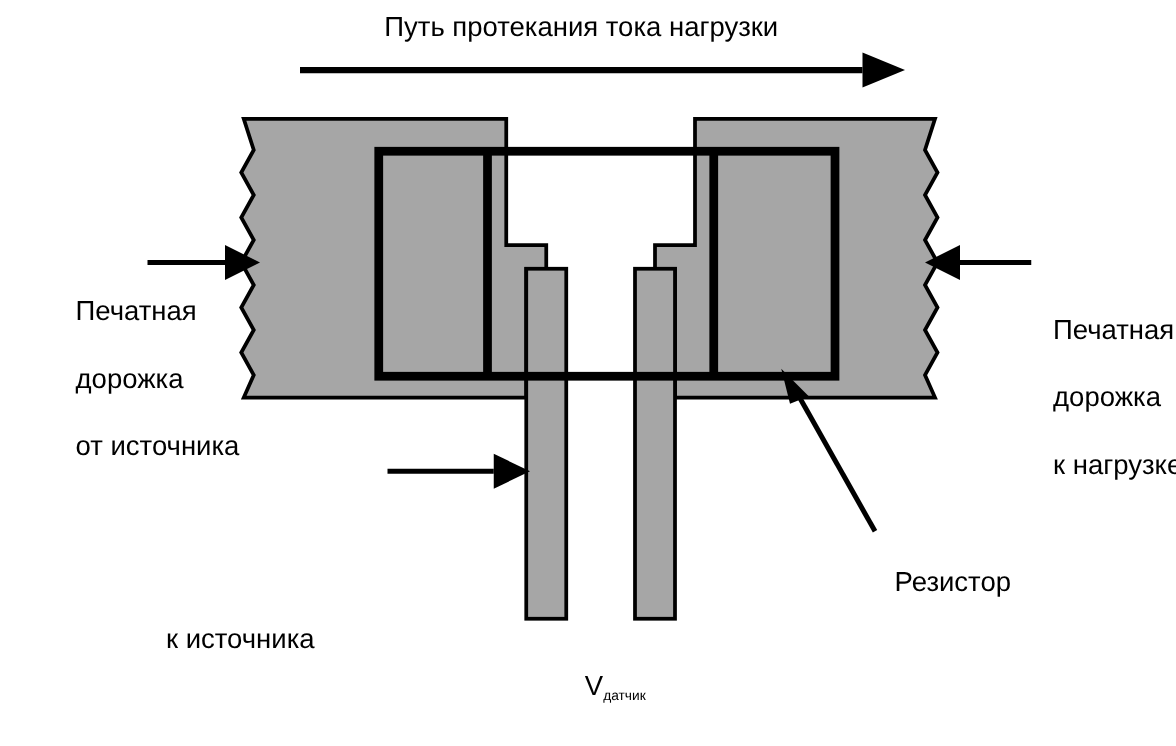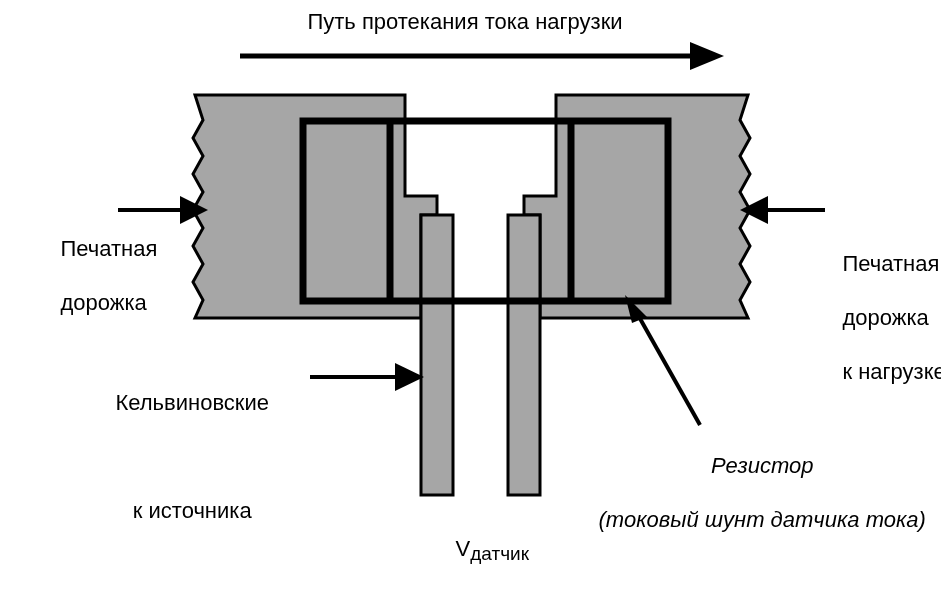--- a/index.html
+++ b/index.html
@@ -25,21 +25,21 @@
   .lbl {
     position: absolute;
     color: #000000;
     font-size: 22px;
     line-height: 27px;
     white-space: pre;
   }
   .lbl-center { text-align: center; }
   .lbl-left   { text-align: left; }
   .sub {
-    font-size: 19px;
+    font-size: 11px;
     vertical-align: baseline;
     position: relative;
     top: 4px;
   }
 </style>
 </head>
 <body>
 
 <div id="stage">
 
@@ -114,36 +114,36 @@
       <polygon points="625,295 647,317 632,323" fill="#000000"></polygon>
     </g>
 
   </svg>
 
   <div class="lbl lbl-center" style="left:180px; top:8px; width:570px;">Путь протекания тока нагрузки</div>
 
   <div class="lbl lbl-left" style="left:36px; top:208px; width:180px;">
     <span>Печатная</span><br>
     <span>дорожка</span><br>
+    <span>от источника</span>
   </div>
 
   <div class="lbl lbl-left" style="left:818px; top:223px; width:130px;">
     <span>Печатная</span><br>
     <span>дорожка</span><br>
     <span>к нагрузке</span>
   </div>
 
   <div class="lbl lbl-center" style="left:60px; top:362px; width:240px;">
-    <span>Кельвиновские</span><br>
+    <br>
     <br>
     <span>к источника</span>
   </div>
 
-  <div class="lbl lbl-center" style="left:560px; top:425px; width:380px;font-style:italic;">
+  <div class="lbl lbl-center" style="left:560px; top:425px; width:380px;">
     <span>Резистор</span><br>
-    <span>(токовый шунт датчика тока)</span>
   </div>
 
   <div class="lbl lbl-center" style="left:390px; top:508px; width:180px;">
     <span>V</span><span class="sub">датчик</span>
   </div>
 
 </div>
 
 </body></html>

